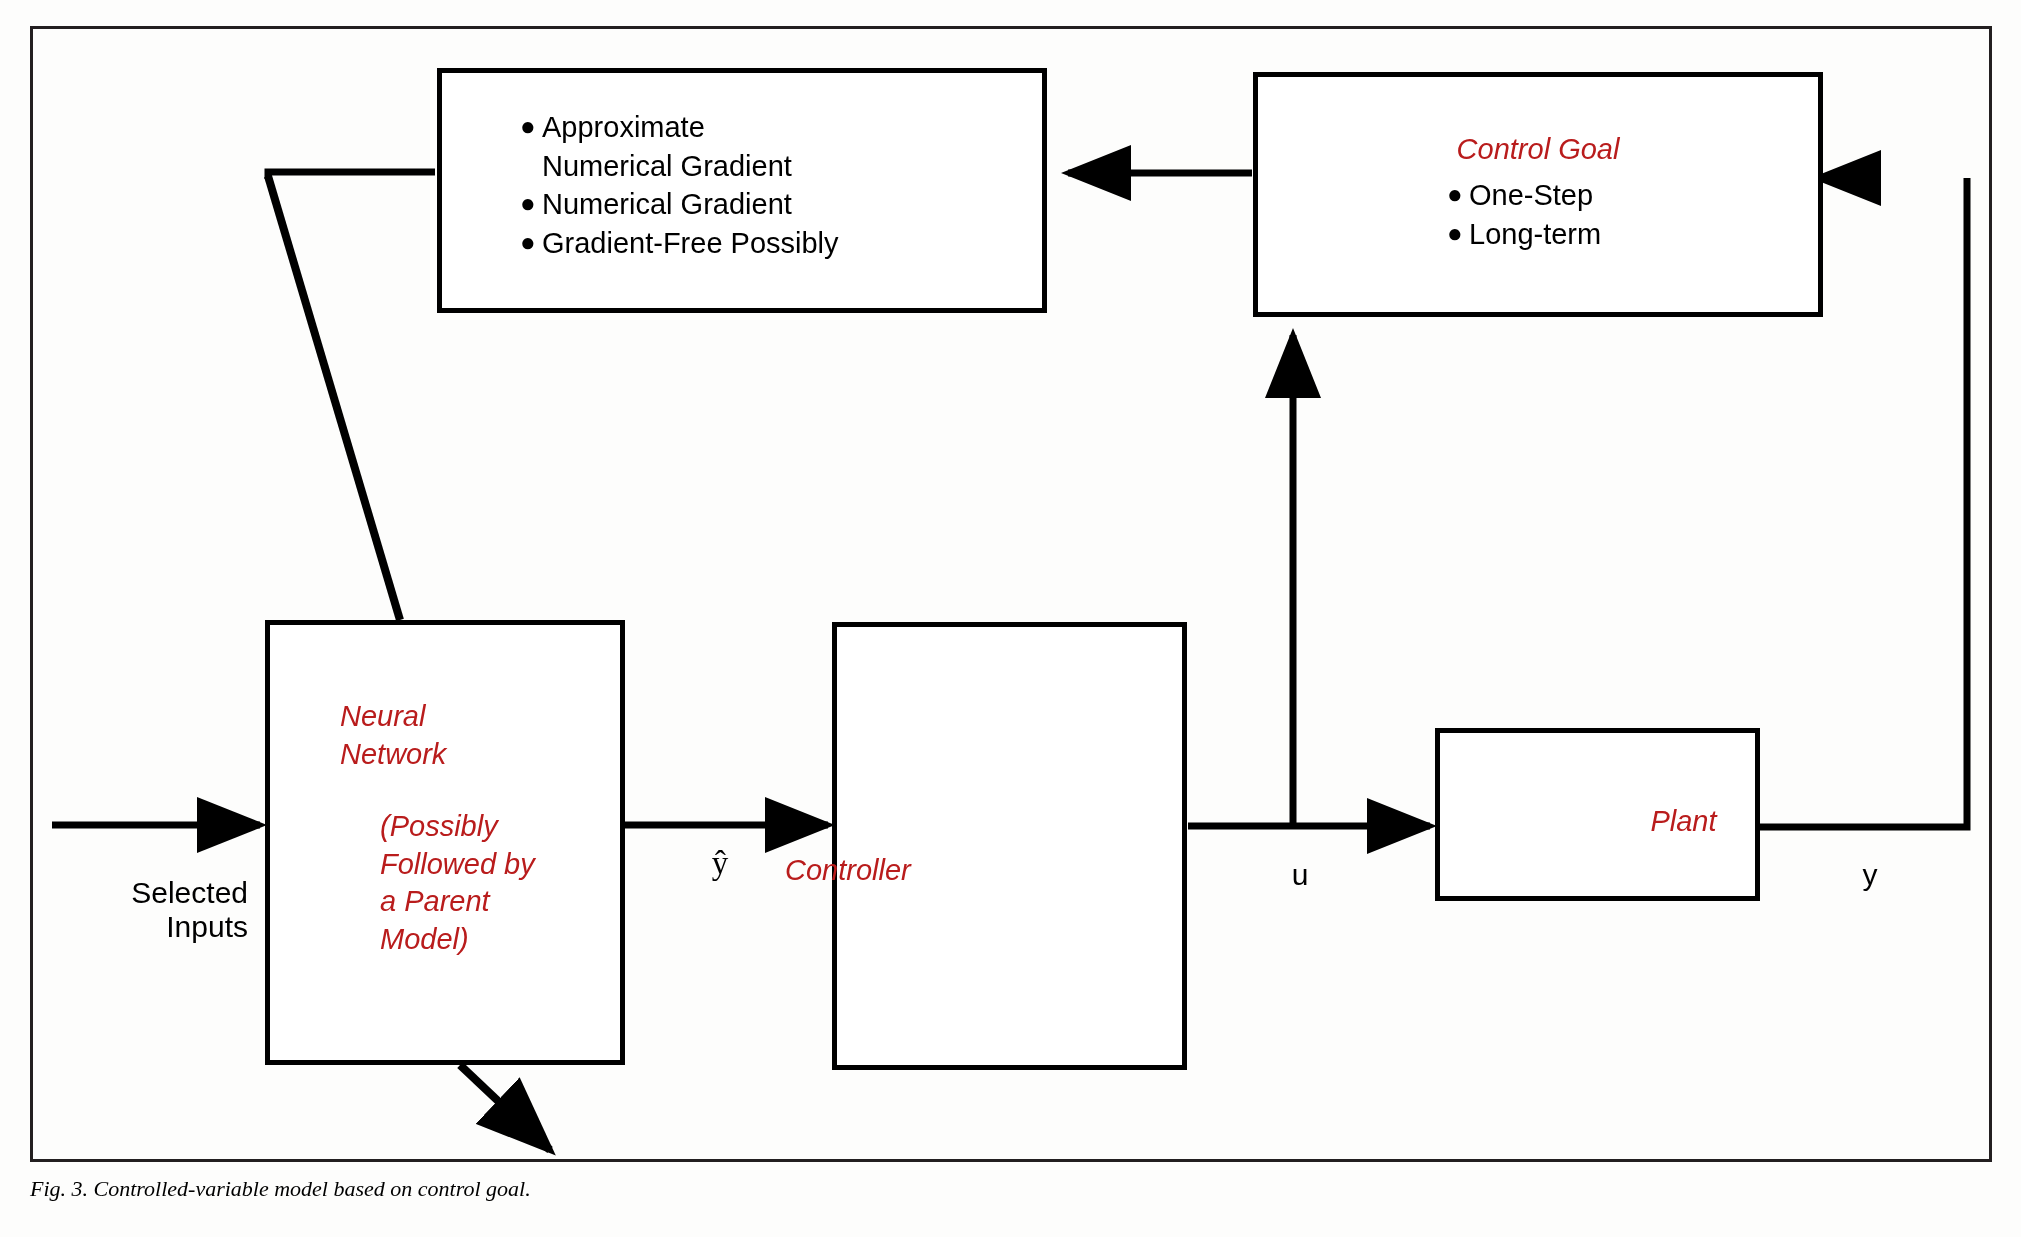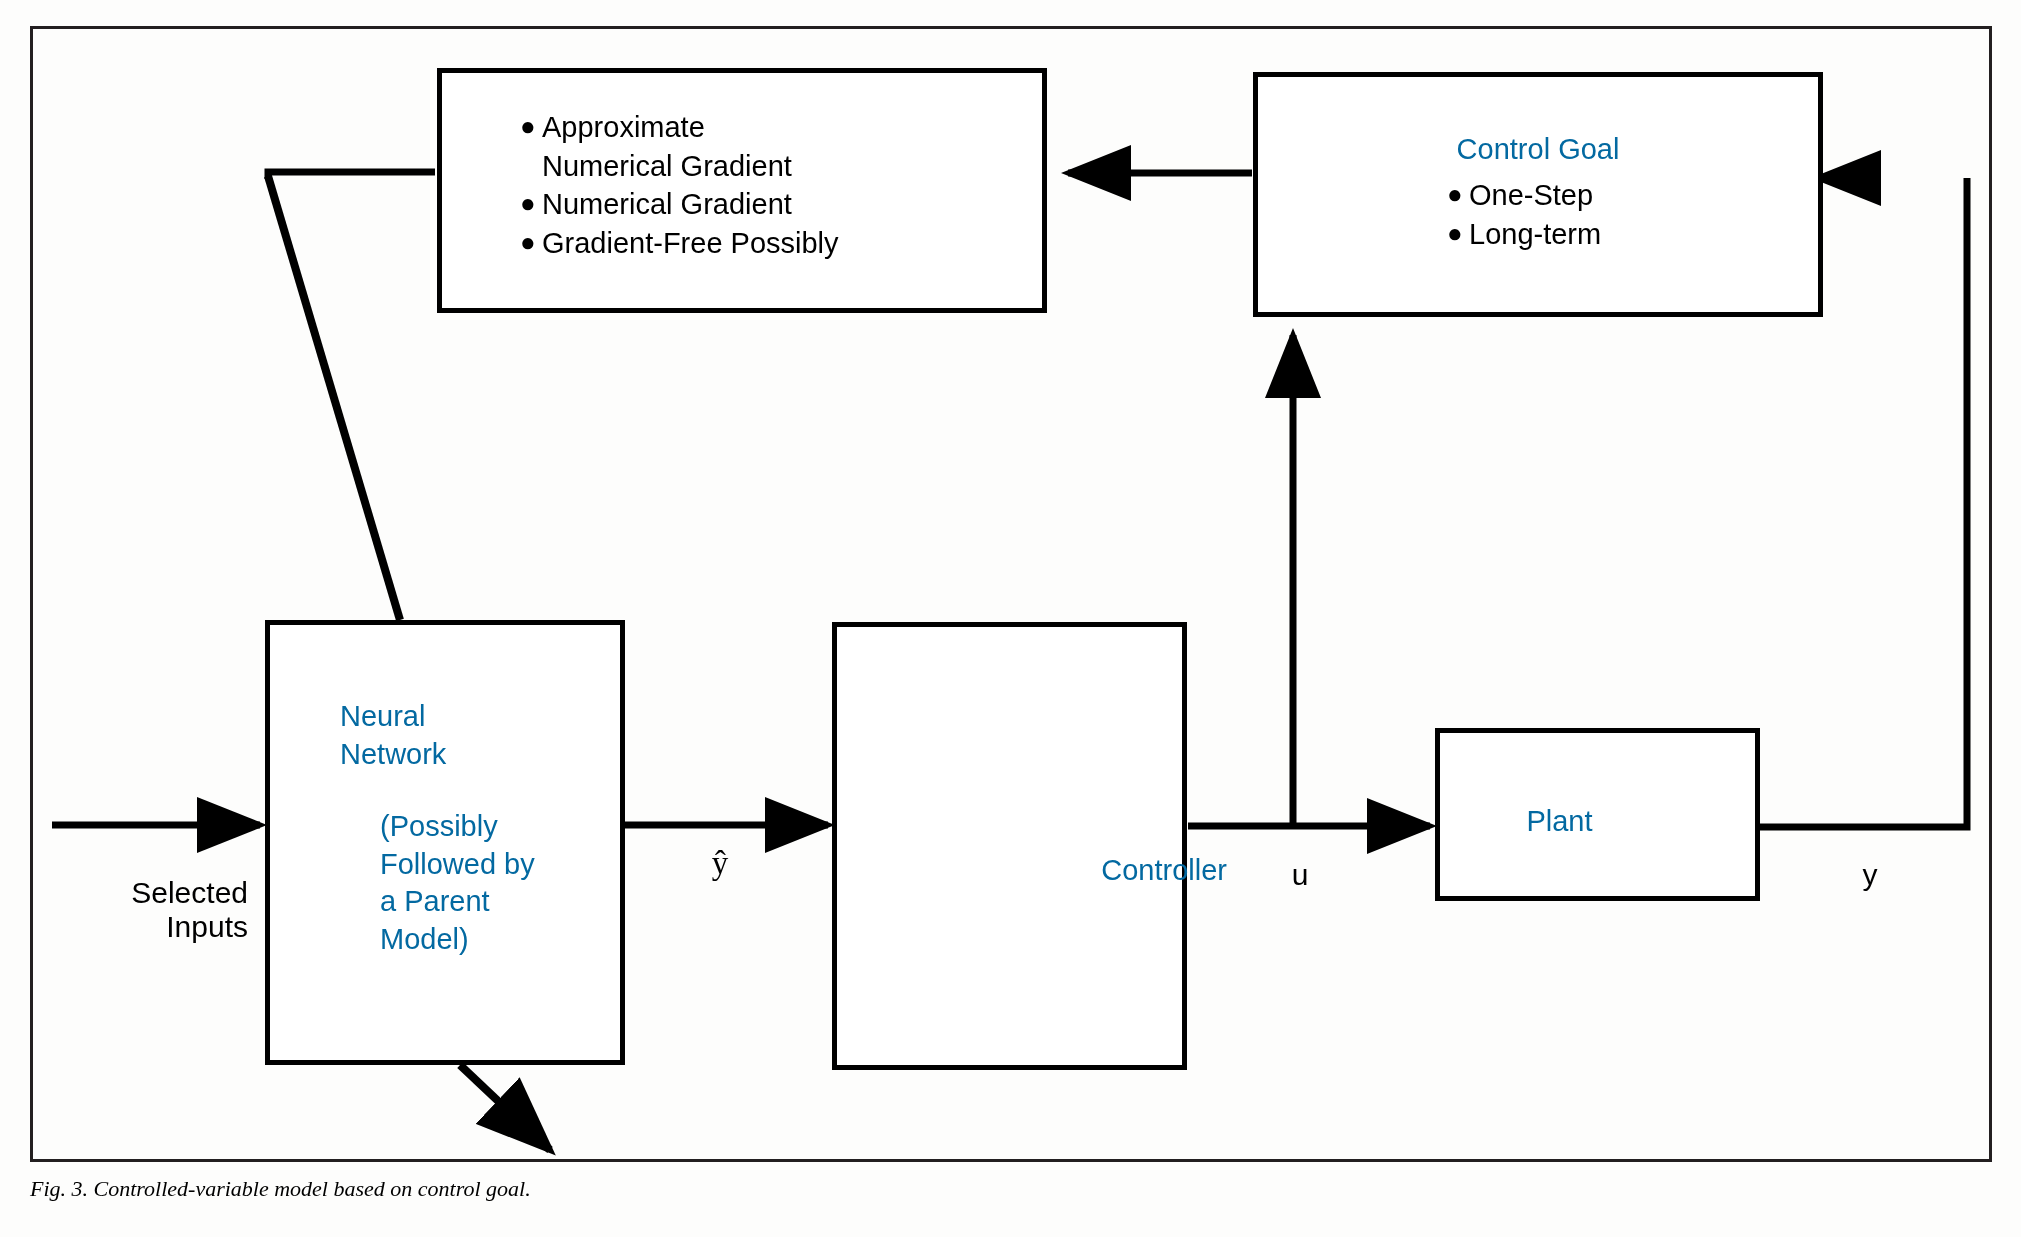--- a/index.html
+++ b/index.html
@@ -41,22 +41,23 @@
   .node-box {
     position: absolute;
     box-sizing: border-box;
     border: 5px solid #000000;
     background: #ffffff;
   }
   .box-text {
     position: absolute;
     font-size: 29px;
     line-height: 1.30;
-    color: #0369a1;
+    color: #b91c1c;
     white-space: pre-line;
+    font-style: italic;
   }
   .bullet-list {
     position: absolute;
     font-size: 29px;
     line-height: 1.33;
   }
   .bullet-row {
     display: flex;
     align-items: flex-start;
   }
@@ -161,24 +162,24 @@
 
   <div class="node-box" style="left:265px; top:620px; width:360px; height:445px;"></div>
   <div class="box-text" style="left:340px; top:698px; width:290px;">Neural
 Network</div>
   <div class="box-text" style="left:340px; top:808px; width:290px;margin-left:40px;">(Possibly
 Followed by
 a Parent
 Model)</div>
 
   <div class="node-box" style="left:832px; top:622px; width:355px; height:448px;"></div>
-  <div class="box-text centered-text" style="left:872px; top:852px; width:355px; text-align:right;">Controller</div>
+  <div class="box-text centered-text" style="left:785px; top:852px; width:355px; text-align:left;">Controller</div>
 
   <div class="node-box" style="left:1435px; top:728px; width:325px; height:173px;"></div>
-  <div class="box-text centered-text" style="left:1397px; top:803px; width:325px; text-align:center;">Plant</div>
+  <div class="box-text centered-text" style="left:1521px; top:803px; width:325px; text-align:center;">Plant</div>
 
   <div class="signal-label" style="left:58px; top:876px; width:190px; text-align:right; white-space:pre-line;">Selected
 Inputs</div>
 
   <div class="signal-label serif" style="left:690px; top:845px; width:60px;">ŷ</div>
 
   <div class="signal-label" style="left:1275px; top:858px; width:50px;">u</div>
 
   <div class="signal-label" style="left:1845px; top:858px; width:50px;">y</div>
 

